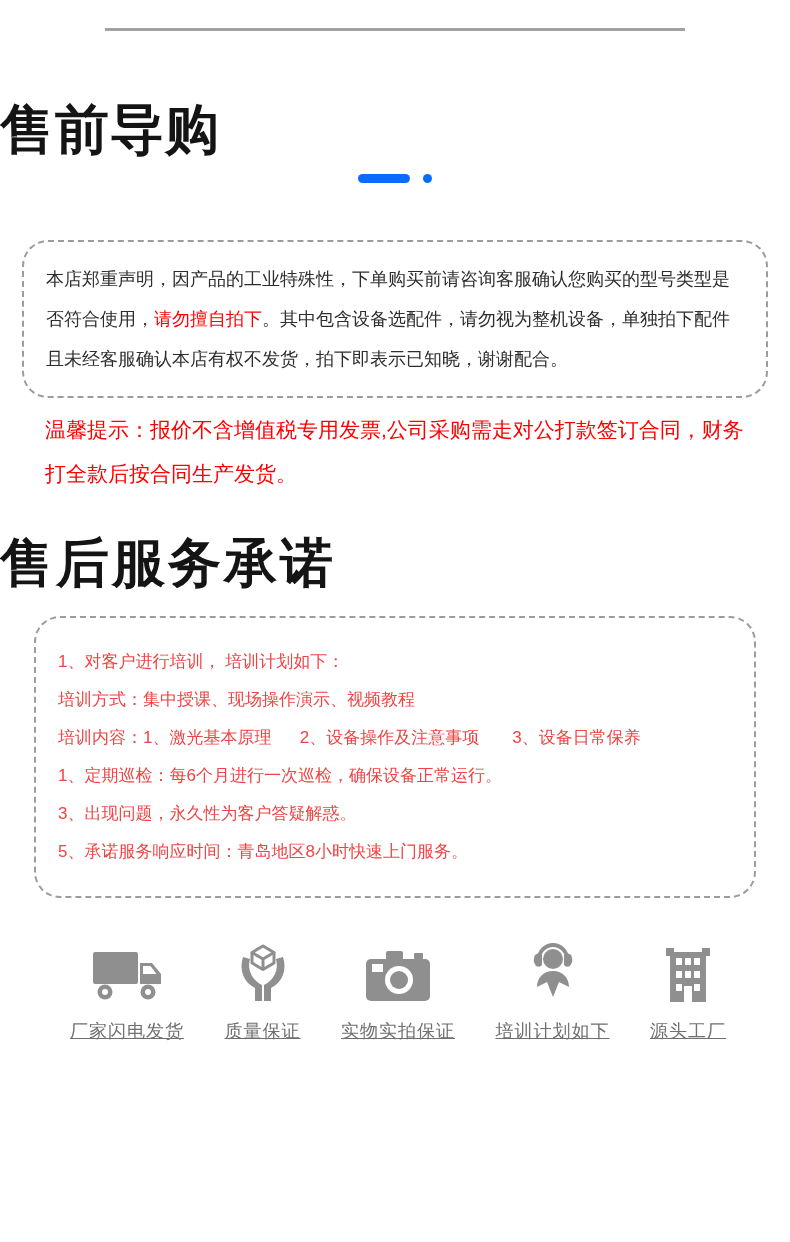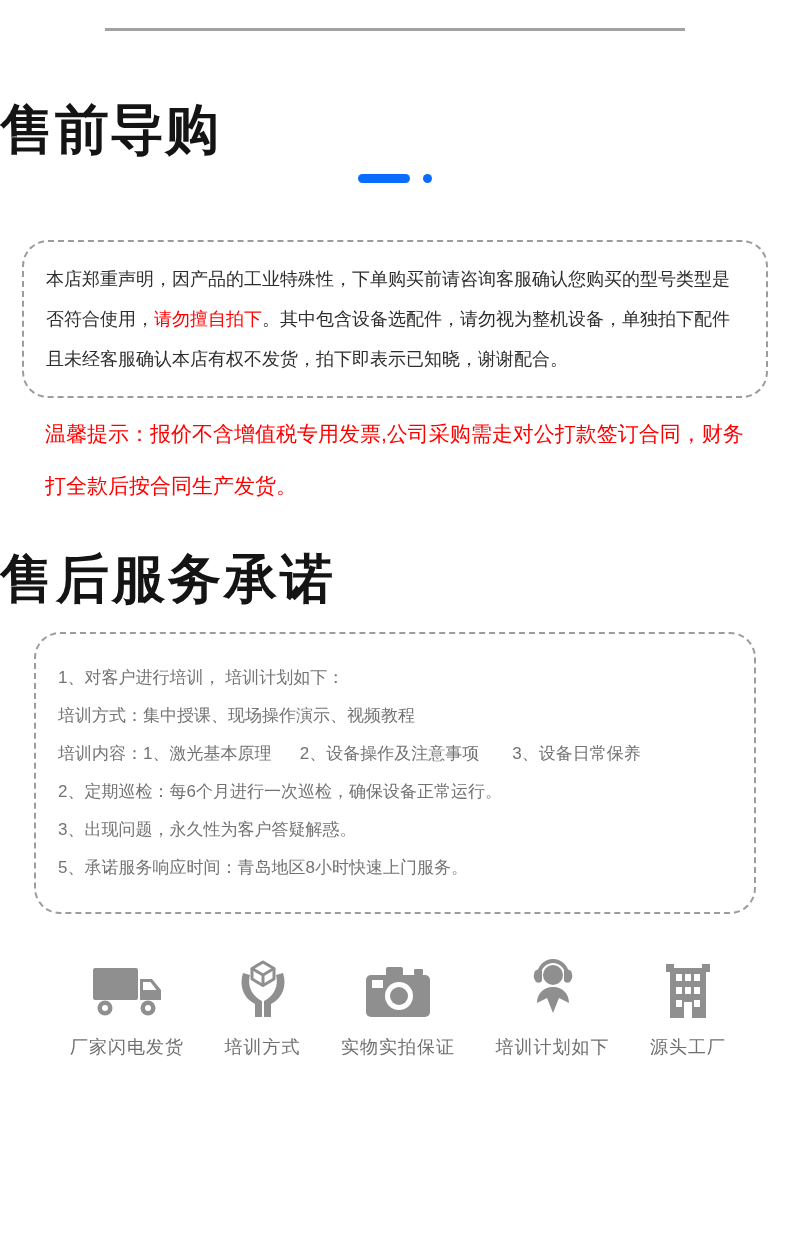--- a/index.html
+++ b/index.html
@@ -51,37 +51,37 @@
     line-height: 40px;
     color: #2d2d2d;
   }
   .box1 p + p { margin-top: 14px; }
   .red-text { color: #ff0000; }
 
   .warning {
     width: 700px;
     margin: 10px 0 0 45px;
     font-size: 21px;
-    line-height: 52px;
+    line-height: 44px;
     color: #ff0000;
   }
 
   .big-title.second {
     margin-top: 39px;
     font-size: 53px;
     letter-spacing: 3px;
   }
 
   .box2 {
     width: 722px;
     margin: 26px auto 0;
     padding: 25px 22px;
     font-size: 17px;
     line-height: 38px;
-    color: #737373;
+    color: #ef4444;
   }
   .box2 .service-line { white-space: pre-wrap; }
 
   .features {
     margin-top: 42px;
     padding: 0 64px 0 70px;
     display: flex;
     justify-content: space-between;
     align-items: flex-end;
   }
@@ -94,20 +94,21 @@
     height: 62px;
     display: flex; align-items: flex-end; justify-content: center;
   }
   .feature svg { fill: #8f8f8f; }
   .feature .feature-label {
     margin-top: 17px;
     font-size: 18px;
     color: #6f6f6f;
     letter-spacing: 1px;
     white-space: nowrap;
+    text-decoration: underline;
   }
 </style>
 </head>
 <body>
 
 <div class="page">
 
   <div class="top-line"></div>
 
   <h1 class="big-title">售前导购</h1>
@@ -122,21 +123,21 @@
   </div>
 
   <p class="warning">温馨提示：报价不含增值税专用发票,公司采购需走对公打款签订合同，财务打全款后按合同生产发货。</p>
 
   <h2 class="big-title second">售后服务承诺</h2>
 
   <div class="dashed-box box2">
     <div class="service-line">1、对客户进行培训， 培训计划如下：</div>
     <div class="service-line">培训方式：集中授课、现场操作演示、视频教程</div>
     <div class="service-line">培训内容：1、激光基本原理      2、设备操作及注意事项       3、设备日常保养</div>
-    <div class="service-line">2、定期巡检：每6个月进行一次巡检，确保设备正常运行。</div>
+    <div class="service-line">1、定期巡检：每6个月进行一次巡检，确保设备正常运行。</div>
     <div class="service-line">3、出现问题，永久性为客户答疑解惑。</div>
     <div class="service-line">5、承诺服务响应时间：青岛地区8小时快速上门服务。</div>
   </div>
 
   <div class="features">
 
     <div class="feature">
       <span class="icon-wrap">
         <svg width="74" height="52" viewBox="0 0 74 52">
           <rect x="3" y="2" width="45" height="32" rx="2"></rect>
@@ -156,21 +157,21 @@
         <svg width="58" height="58" viewBox="0 0 58 58">
           <g fill="none" stroke="#8f8f8f" stroke-width="3" stroke-linejoin="round">
             <path d="M29 2 L40 8.5 L29 15 L18 8.5 Z"></path>
             <path d="M18 8.5 V19 L29 25.5 L40 19 V8.5"></path>
             <path d="M29 15 V25.5"></path>
           </g>
           <path d="M9 13 C5 25 9 38 21 44 L21 57 L28 57 L28 41 C18 36 13 26 16 15 Z"></path>
           <path d="M49 13 C53 25 49 38 37 44 L37 57 L30 57 L30 41 C40 36 45 26 42 15 Z"></path>
         </svg>
       </span>
-      <span class="feature-label">培训方式</span>
+      <span class="feature-label">质量保证</span>
     </div>
 
     <div class="feature">
       <span class="icon-wrap">
         <svg width="66" height="54" viewBox="0 0 66 54">
           <rect x="1" y="11" width="64" height="42" rx="5"></rect>
           <rect x="21" y="3" width="17" height="10" rx="2"></rect>
           <rect x="49" y="5" width="9" height="6" rx="1"></rect>
           <rect x="7" y="16" width="11" height="8" fill="#ffffff"></rect>
           <circle cx="34" cy="32" r="14" fill="#ffffff"></circle>

